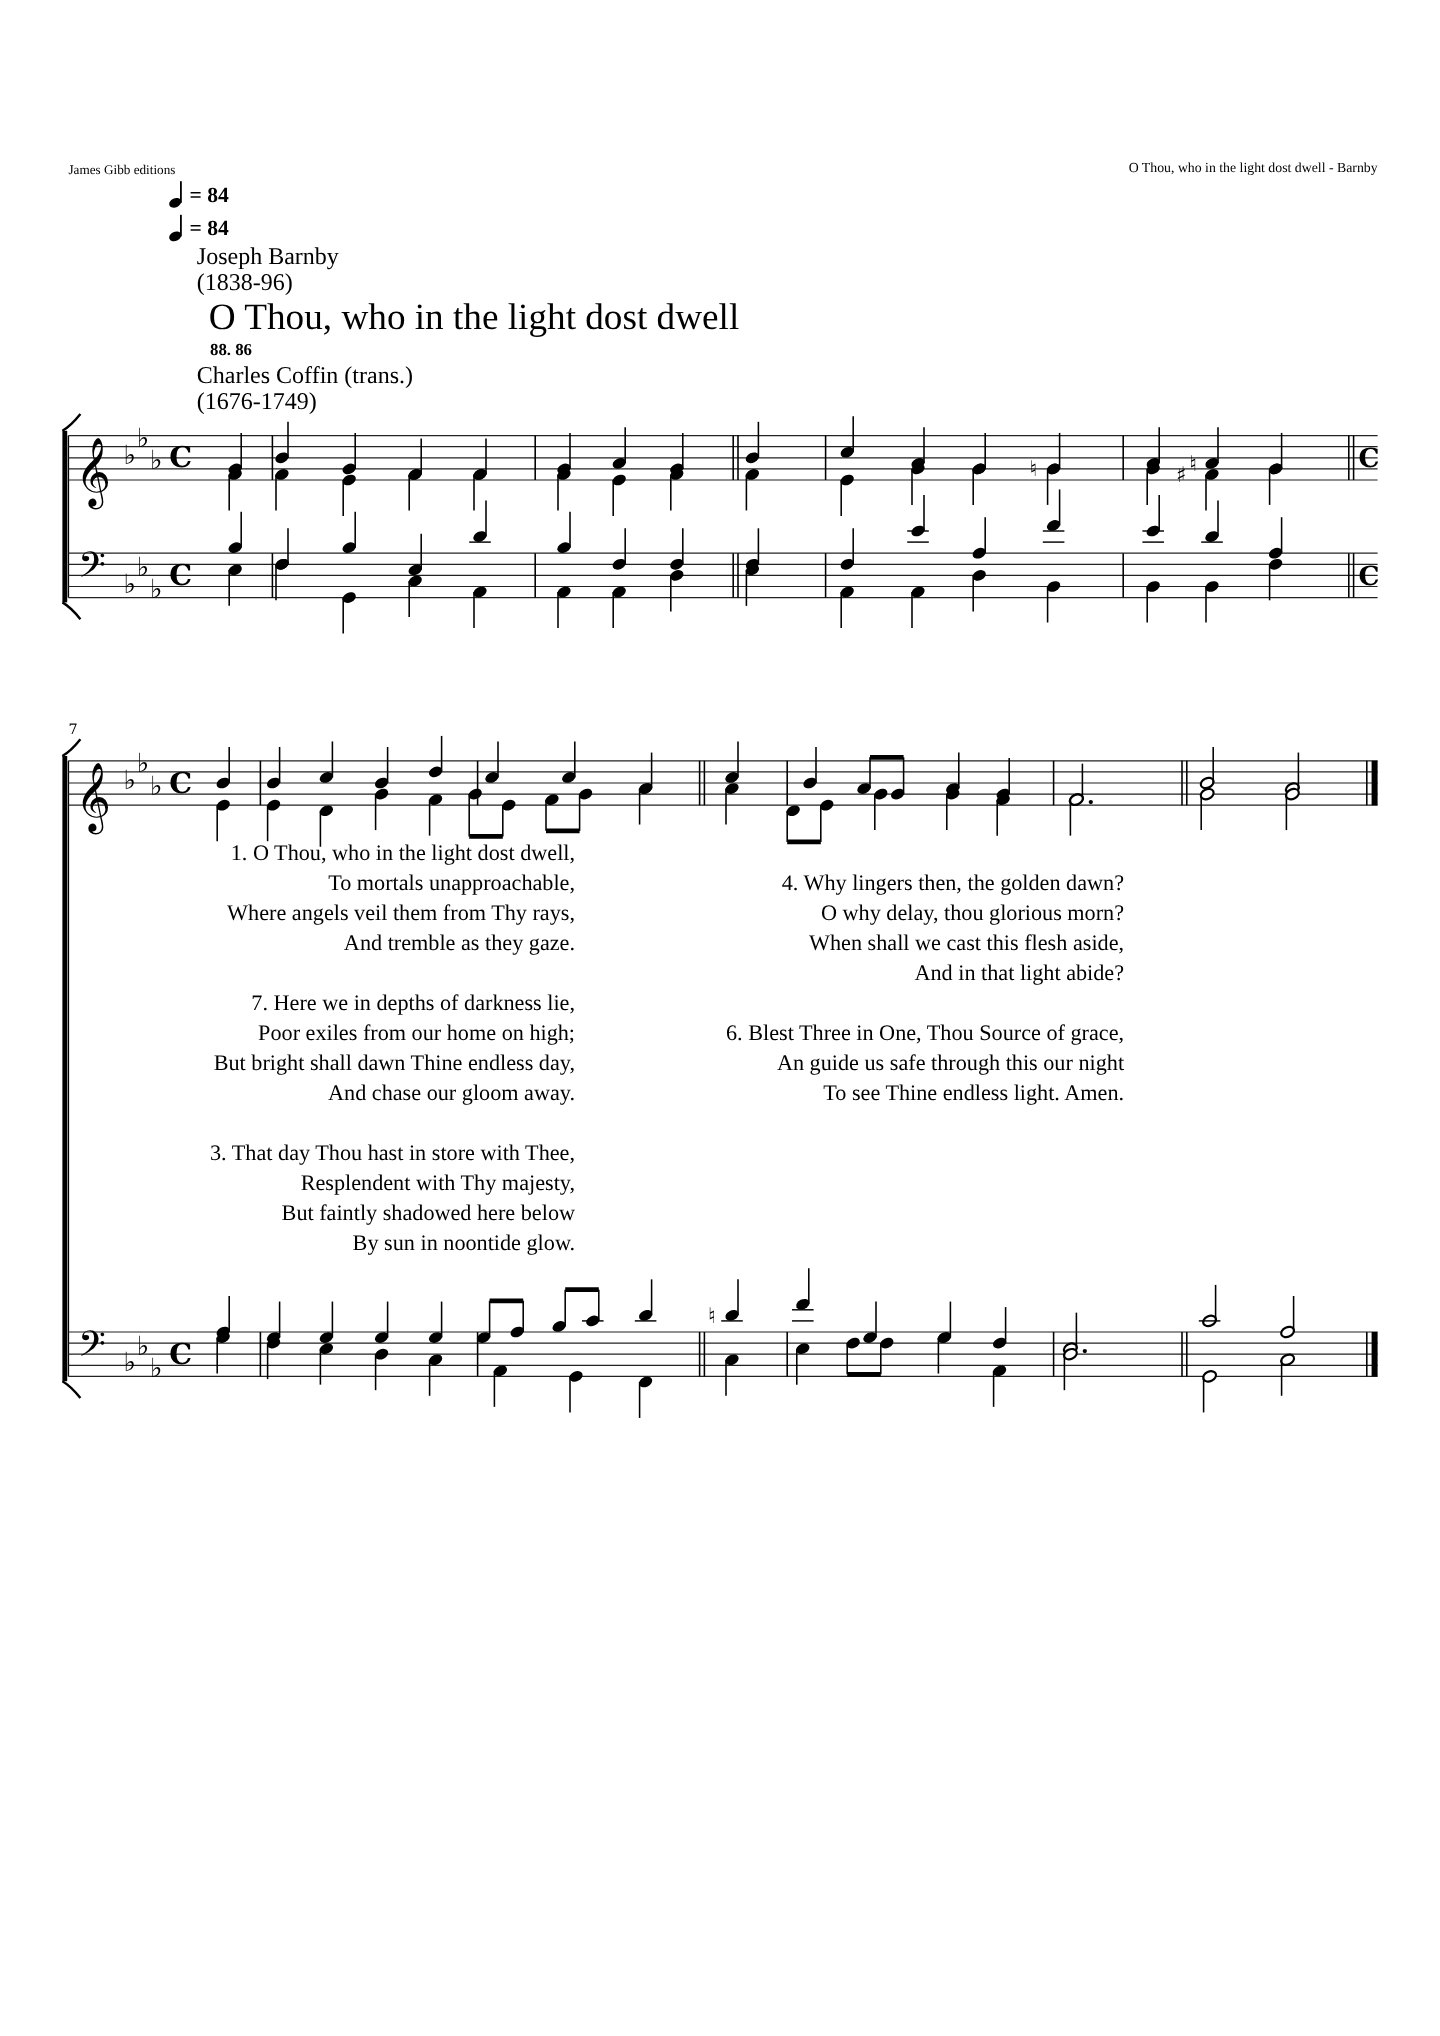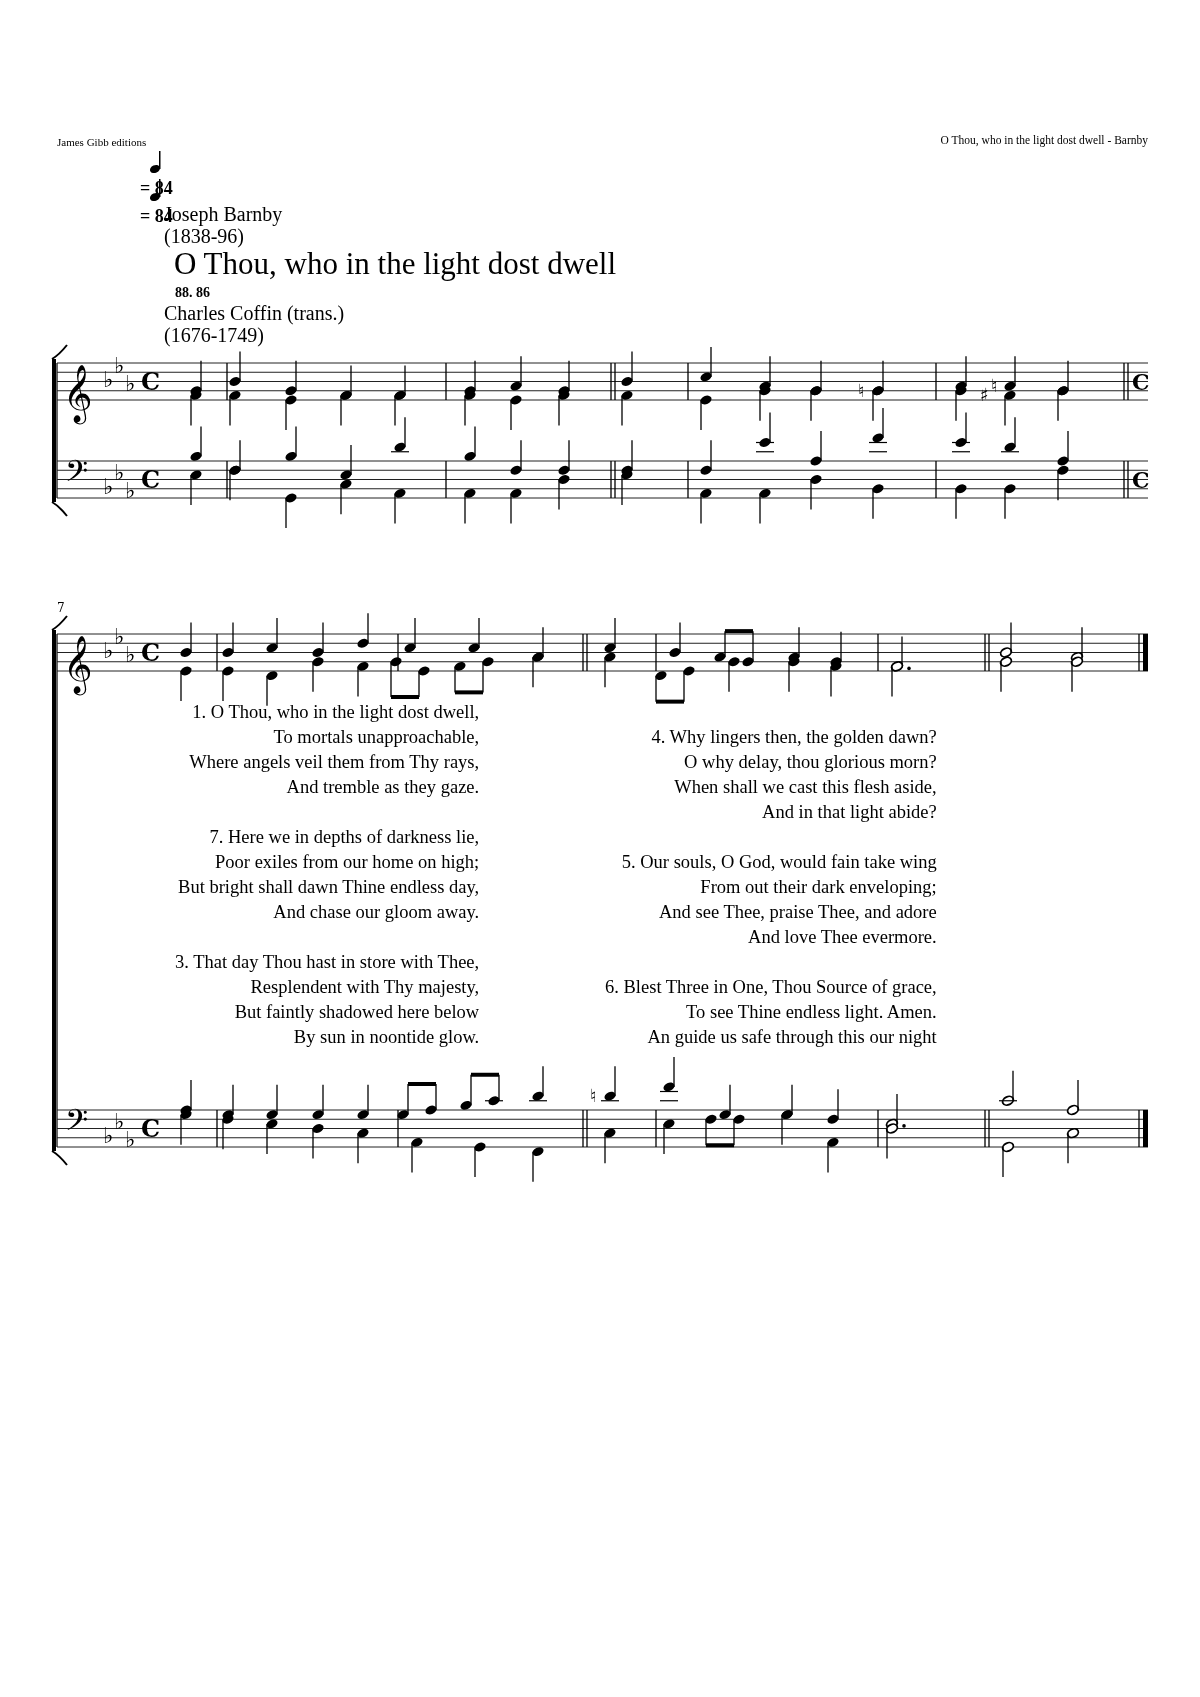--- a/index.html
+++ b/index.html
@@ -1,21 +1,21 @@
 <!DOCTYPE html>
 <html><head>
 <meta charset="utf-8">
 <style>
   html, body { margin: 0; padding: 0; background: #ffffff; }
   body { width: 1200px; height: 1697px; position: relative; overflow: hidden;
          font-family: "Liberation Serif", "DejaVu Serif", serif; color: #000; }
   .abs { position: absolute; white-space: nowrap; }
   .hdr-left { left: 57px; top: 136px; font-size: 11px; }
   .hdr-right { right: 52px; top: 134px; font-size: 11.5px; text-align: center; }
-  .tempo { left: 140px; font-size: 18px; font-weight: bold; display: flex; align-items: center; gap: 4px; flex-direction: column; }
+  .tempo { left: 140px; font-size: 18px; font-weight: bold; display: flex; align-items: center; gap: 4px; }
   .tempo svg { display: block; }
   .credit { left: 164px; font-size: 20px; line-height: 22px; }
   .title { left: 174px; top: 246px; font-size: 31px; line-height: 36px; }
   .meter { left: 175px; top: 285px; font-size: 14px; font-weight: bold; }
   #score { position: absolute; left: 0; top: 0; }
   .verses { position: absolute; font-size: 18.5px; line-height: 25px; text-align: right; }
   .verse { margin: 0 0 25px 0; }
   .verse div { white-space: nowrap; }
 </style>
 </head>
@@ -595,23 +595,17 @@
 </div>
 
 <div class="verses" style="left:605px; top:725px">
   <div class="verse">
     <div>4. Why lingers then, the golden dawn?</div>
     <div>O why delay, thou glorious morn?</div>
     <div>When shall we cast this flesh aside,</div>
     <div>And in that light abide?</div>
   </div>
   <div class="verse">
-    <div>5. Our souls, O God, would fain take wing</div>
-    <div>From out their dark enveloping;</div>
-    <div>And see Thee, praise Thee, and adore</div>
-    <div>And love Thee evermore.</div>
-  </div>
-  <div class="verse">
     <div>6. Blest Three in One, Thou Source of grace,</div>
+    <div>An guide us safe through this our night</div>
     <div>To see Thine endless light. Amen.</div>
-    <div>An guide us safe through this our night</div>
   </div>
 </div>
 
 </body></html>

